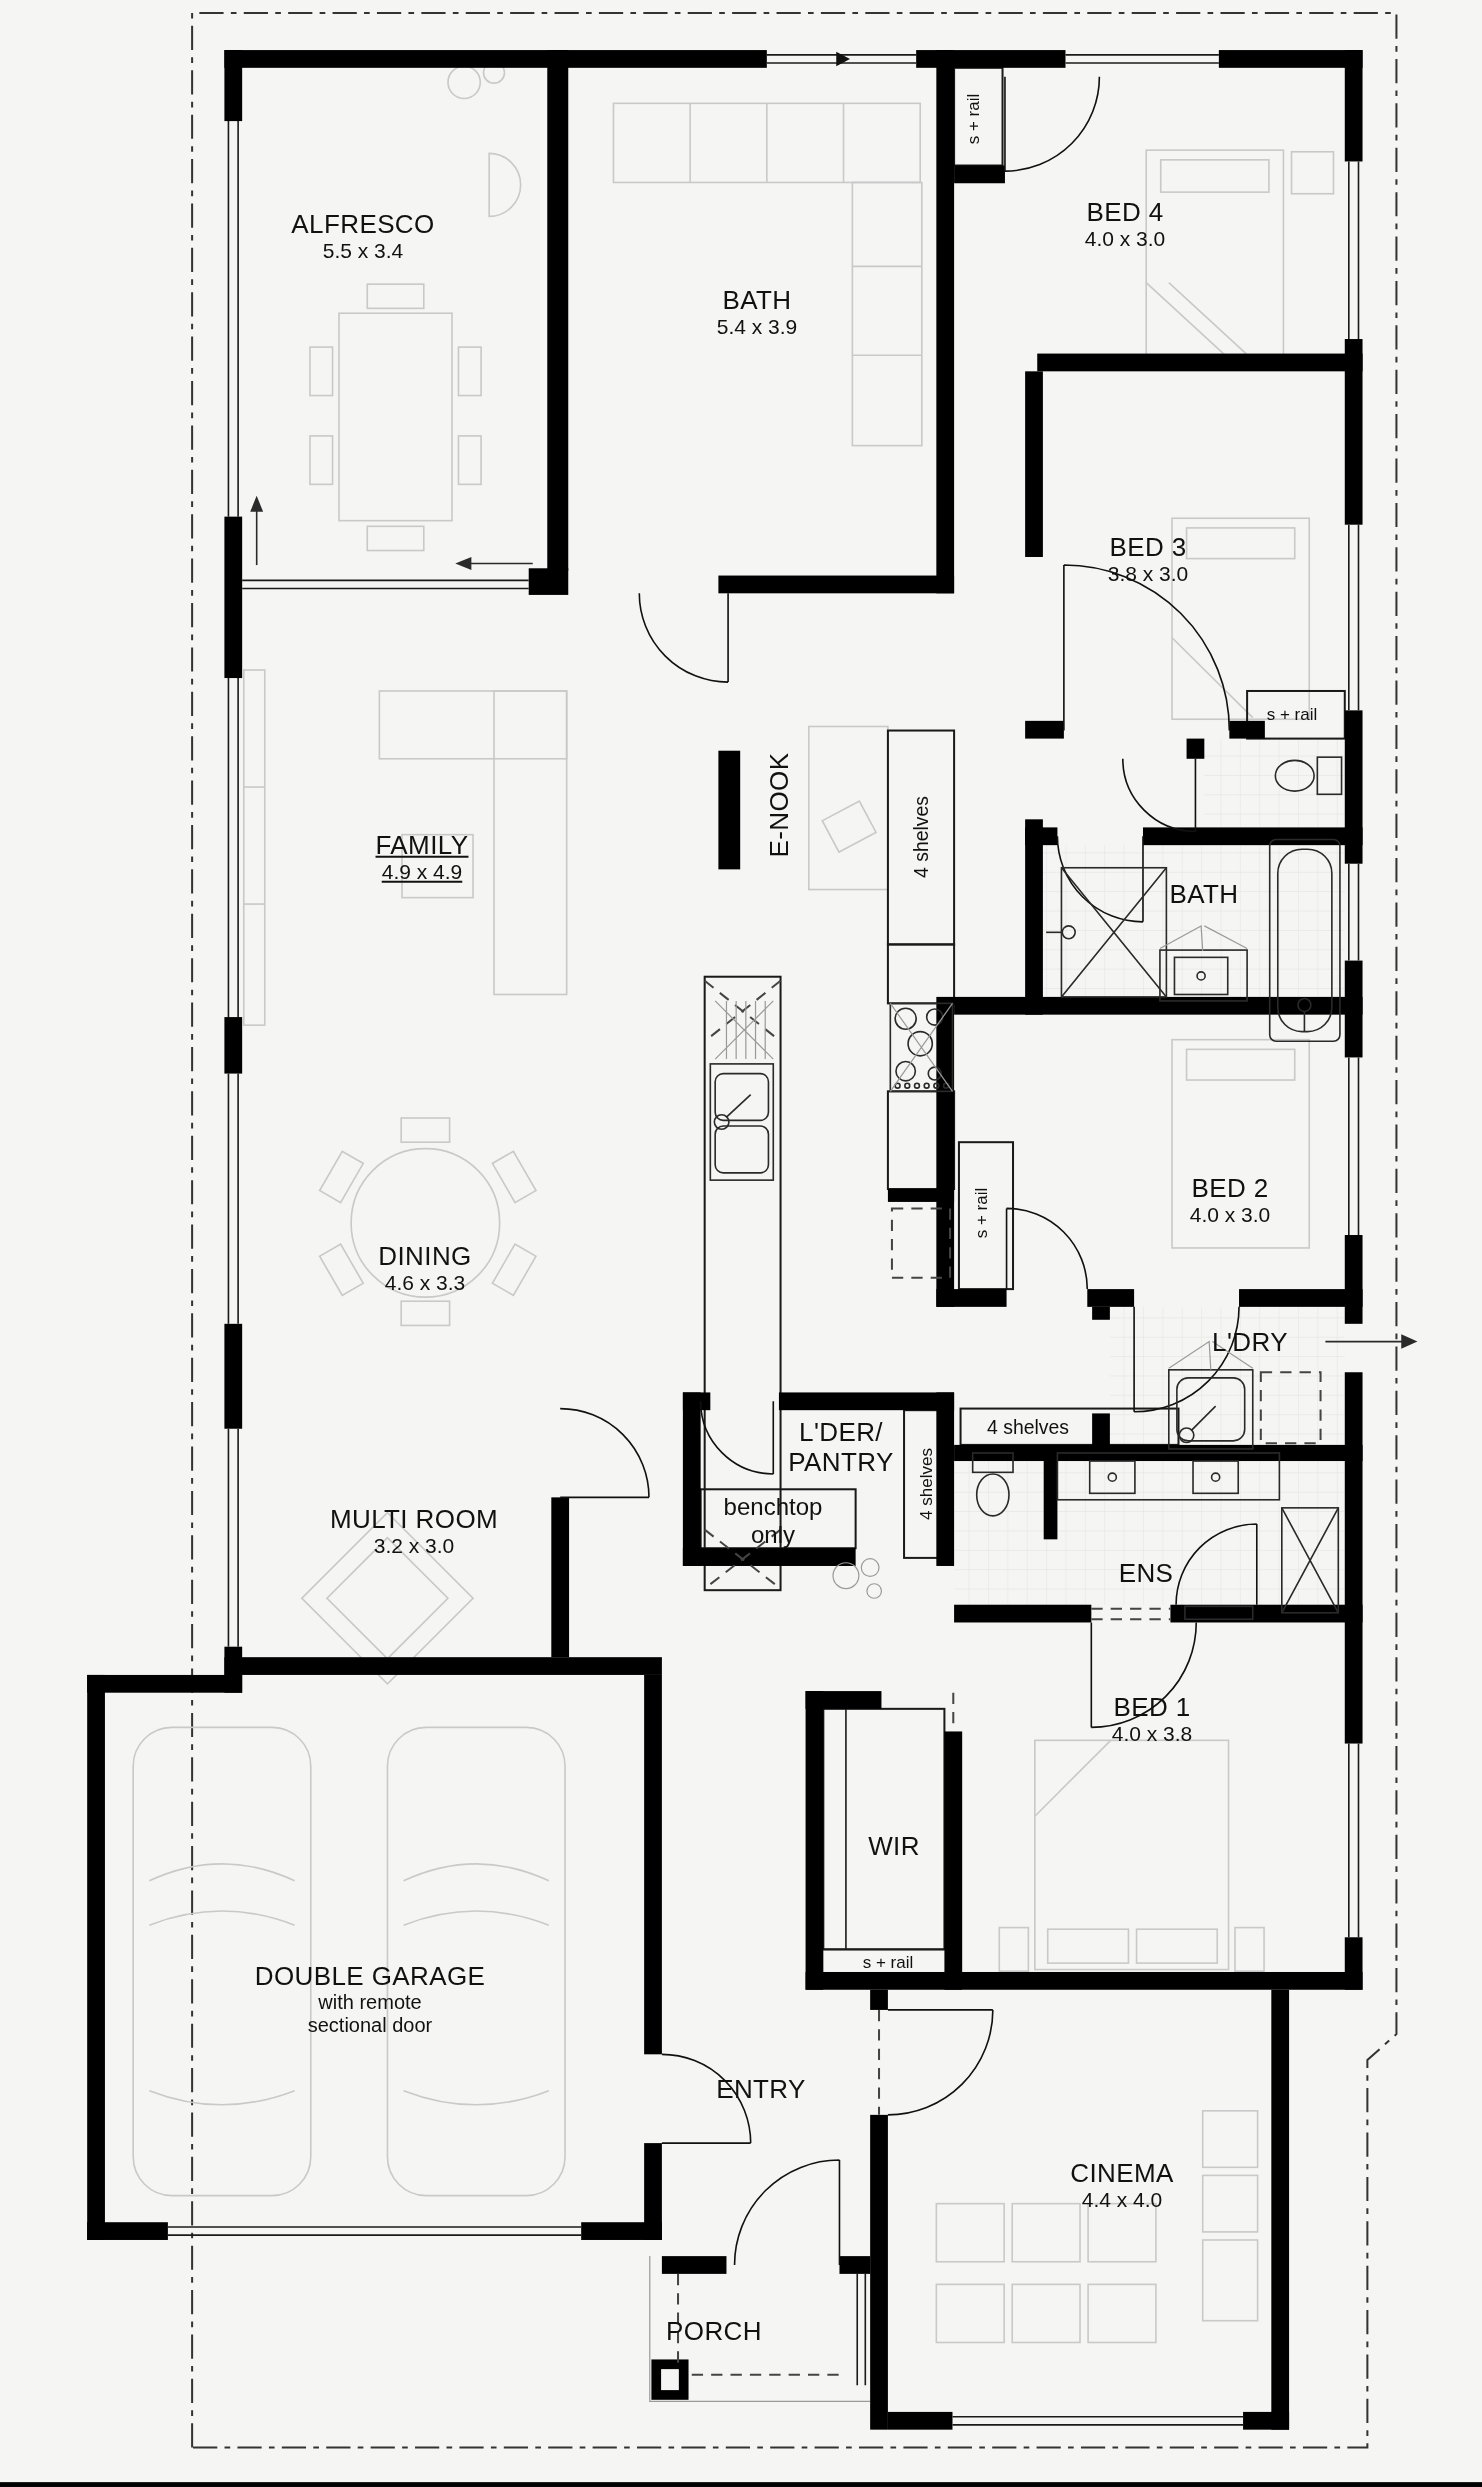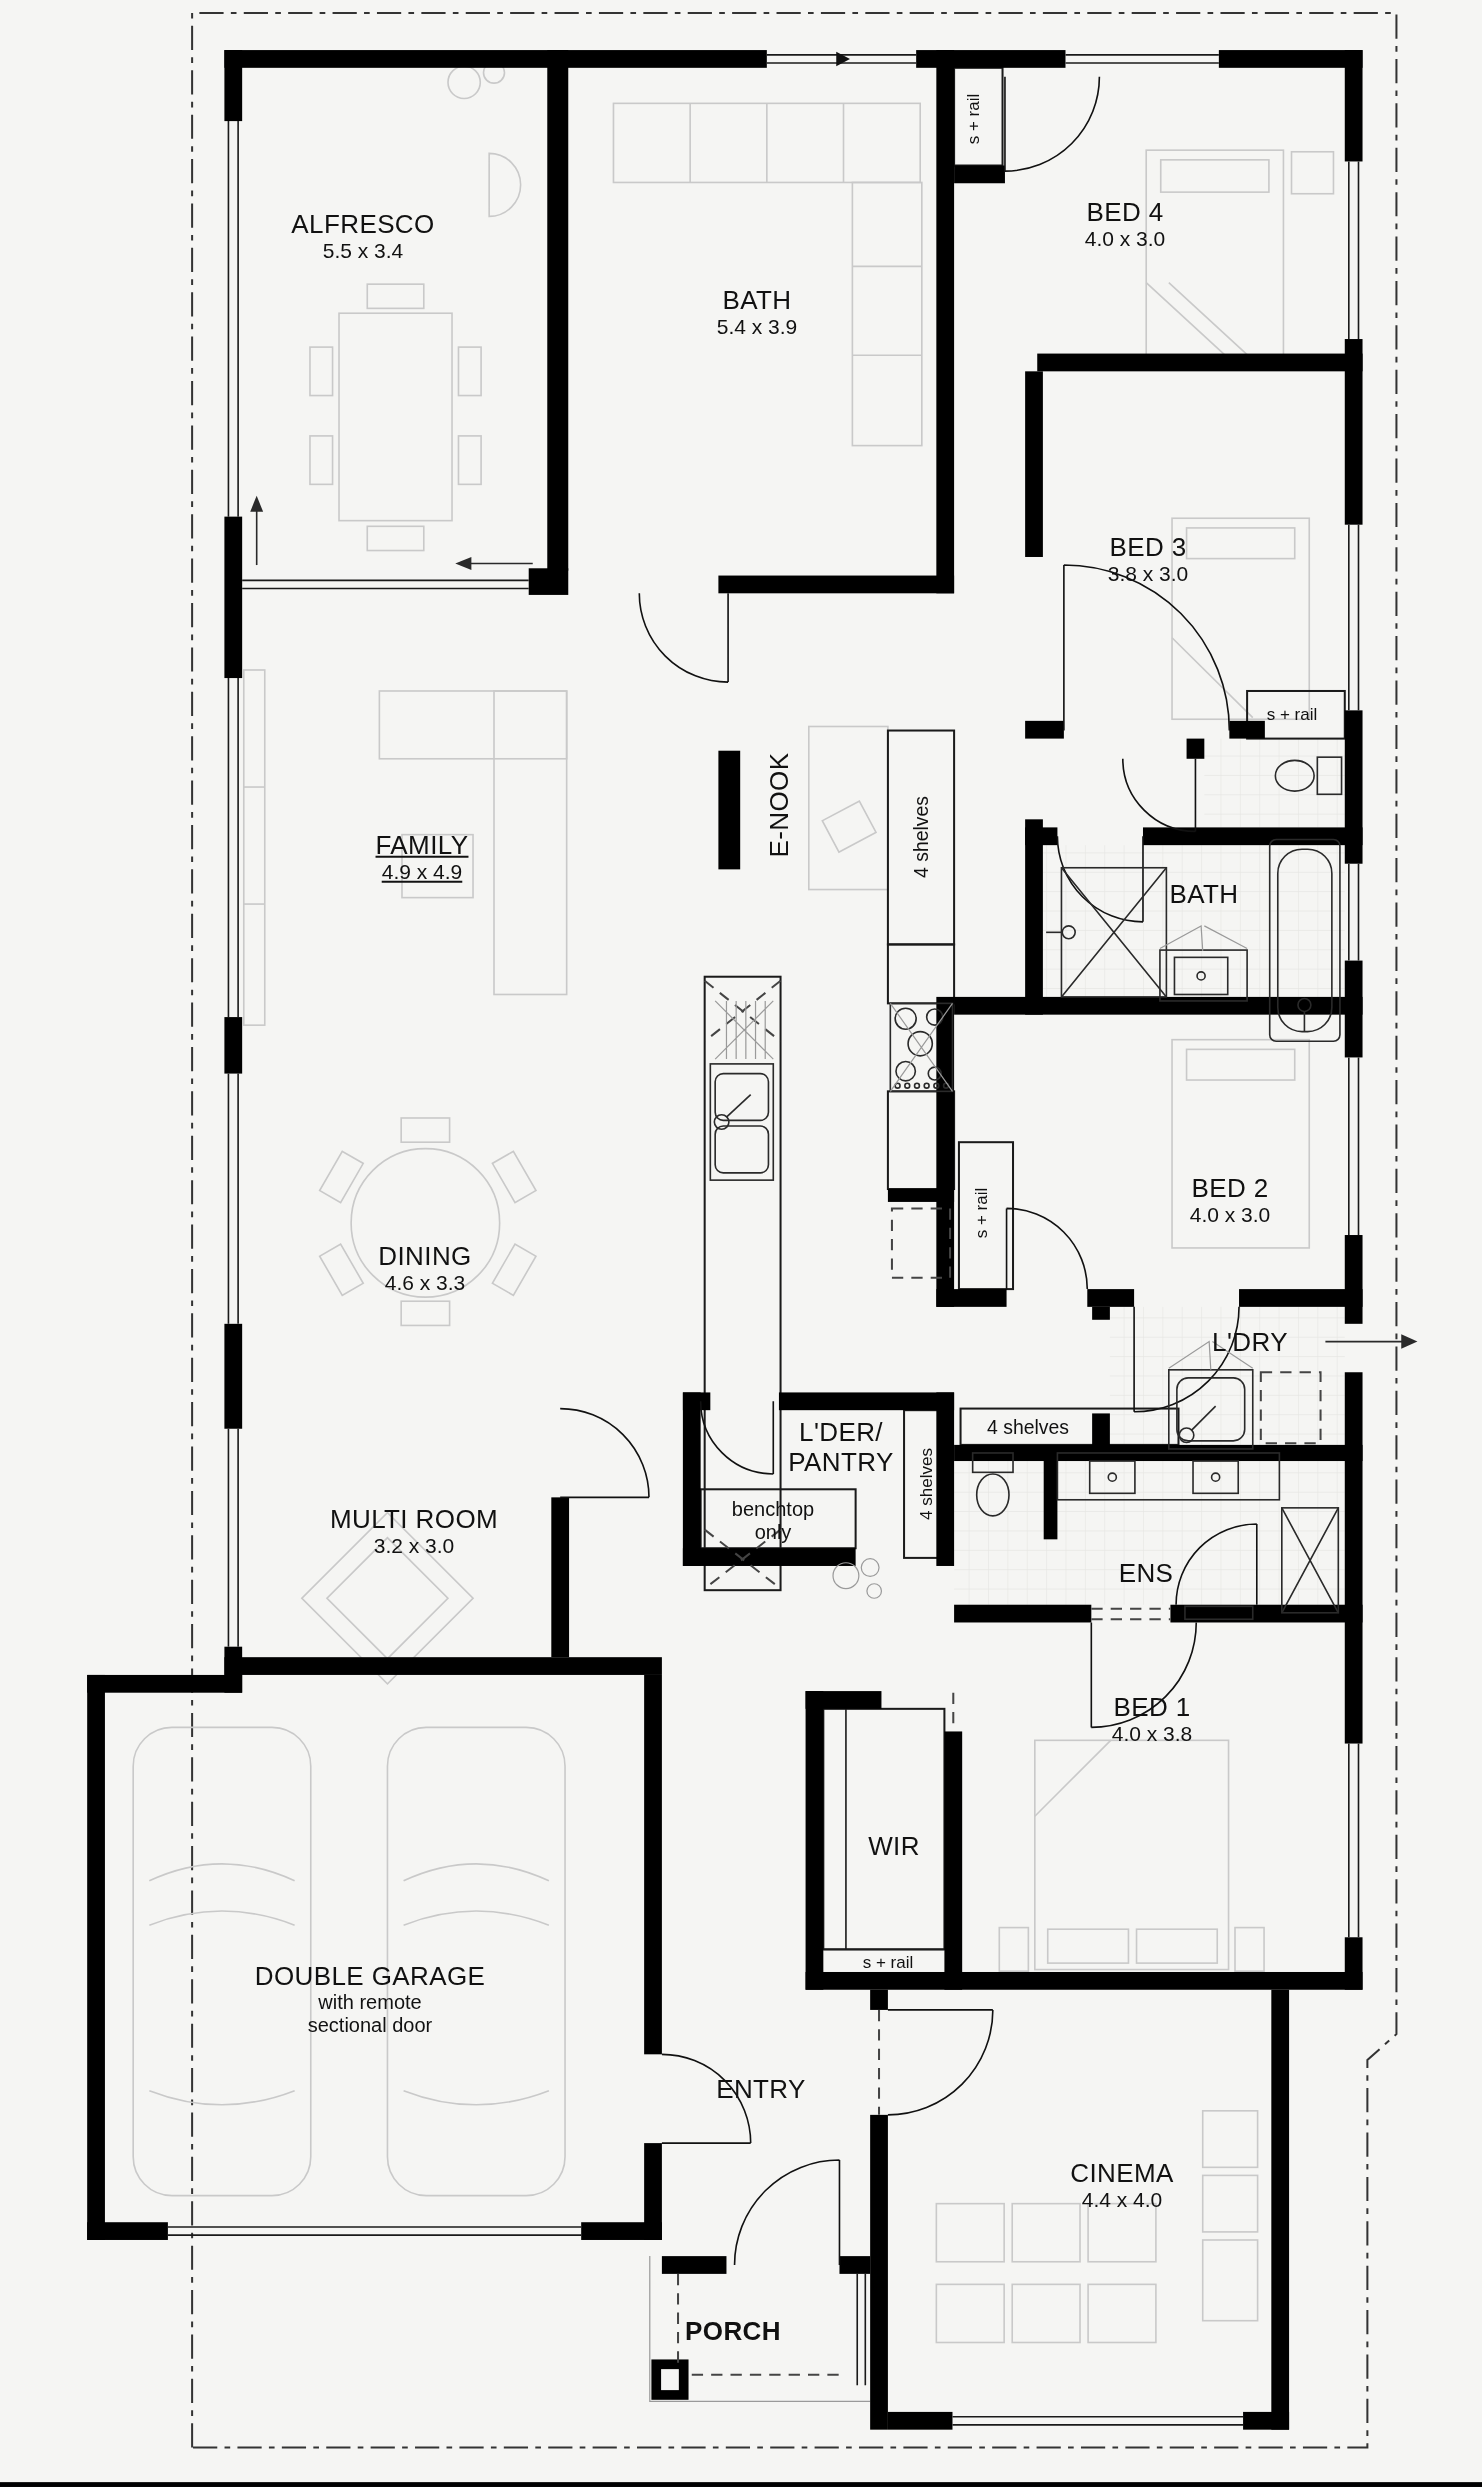--- a/index.html
+++ b/index.html
@@ -402,30 +402,30 @@
 <div class="lbl" style="left:894px;top:1846px;">
   <div class="nm">WIR</div>
 </div>
 <div class="lbl" style="left:761px;top:2089px;">
   <div class="nm">ENTRY</div>
 </div>
 <div class="lbl" style="left:1122px;top:2185px;">
   <div class="nm">CINEMA</div>
   <div class="dm">4.4 x 4.0</div>
 </div>
-<div class="lbl" style="left:733px;top:2331px;font-weight:bold;">
+<div class="lbl" style="left:714px;top:2331px;">
   <div class="nm">PORCH</div>
 </div>
 
 <div class="lbl vert sm" style="left:974px;top:119px;">s + rail</div>
 <div class="lbl sm" style="left:1292px;top:715px;">s + rail</div>
 <div class="lbl vert sm" style="left:982px;top:1213px;">s + rail</div>
 <div class="lbl sm" style="left:888px;top:1963px;">s + rail</div>
 <div class="lbl vert sm" style="left:921px;top:837px;font-size:19.4px;">4 shelves</div>
 <div class="lbl vert sm" style="left:927px;top:1484px;">4 shelves</div>
 <div class="lbl sm" style="left:1028px;top:1427px;font-size:19.4px;">4 shelves</div>
-<div class="lbl sm" style="left:773px;top:1521px;font-size:20px;">
+<div class="lbl sm" style="left:773px;top:1521px;font-size:24px;">
   <div>benchtop</div>
   <div>only</div>
 </div>
 
 </div>
 
 
 </body></html>

